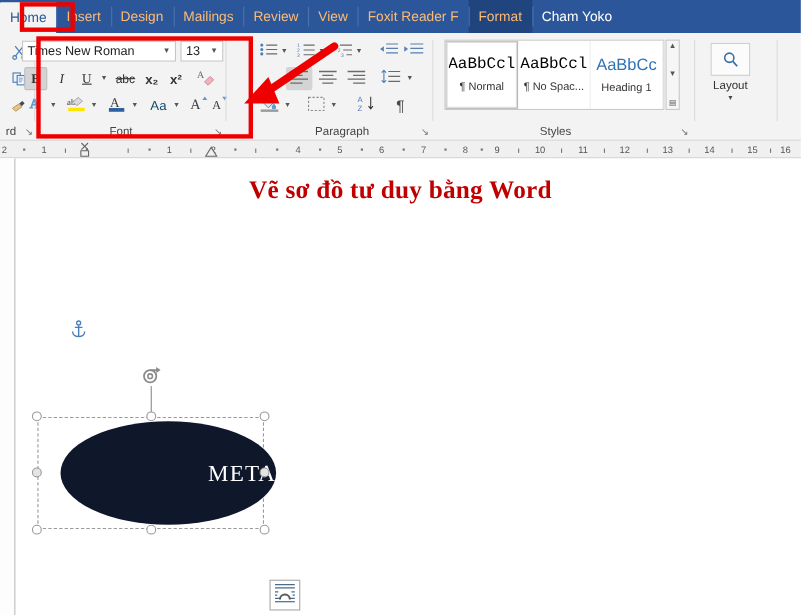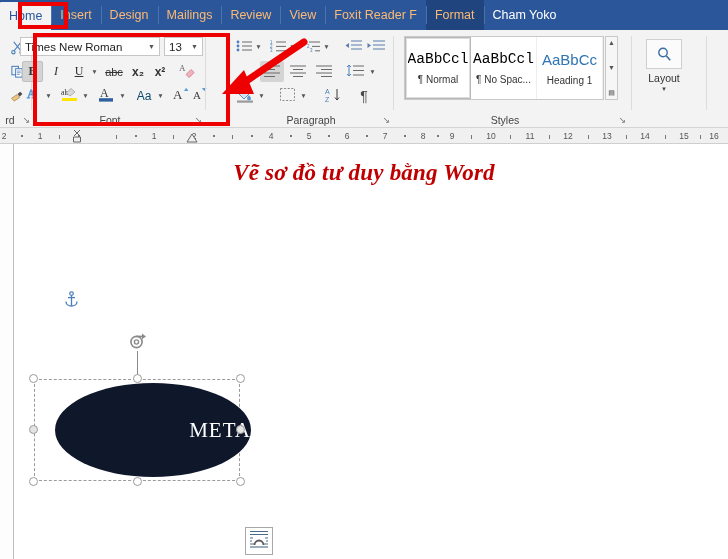--- a/index.html
+++ b/index.html
@@ -156,21 +156,20 @@
   .left-gutter{
     position:absolute; left:0; top:0; width:14px; height:415px;
     background:#fdfdfd; border-right:1px solid #bdbdbd;
   }
   .doc-title{
     position:absolute; left:0; right:0; top:16px;
     text-align:center;
     font-family:"Liberation Serif", serif;
     font-weight:bold; font-size:23px; color:#c00000;
     letter-spacing:0.2px;
-    font-style:italic;
   }
   .anchor{
     position:absolute; left:64px; top:147px;
     color:#4a7ebb; font-size:15px;
   }
 
   
   .shape-wrap{ position:absolute; left:34px; top:235px; width:206px; height:102px;}
   .sel-box{
     position:absolute; left:0; top:0; right:0; bottom:0;

